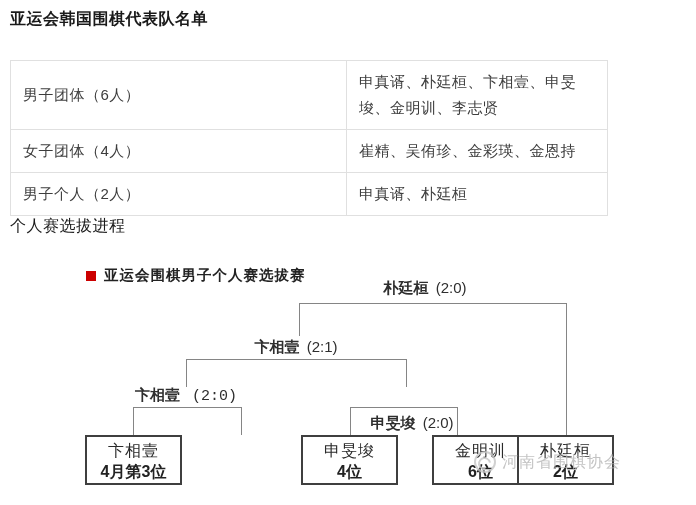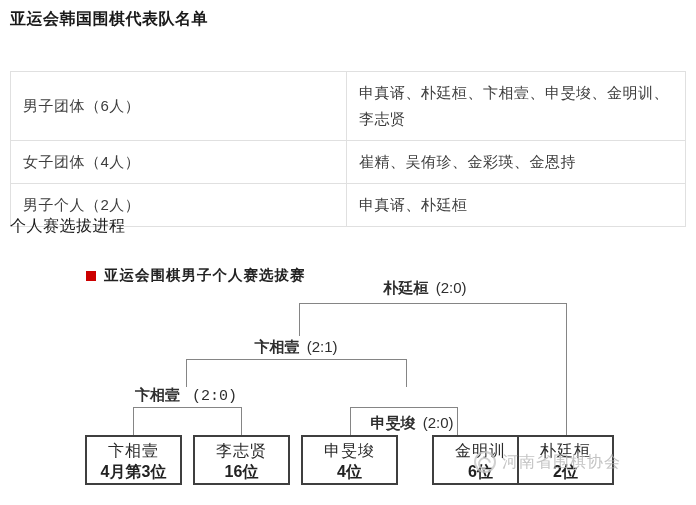--- a/index.html
+++ b/index.html
@@ -11,22 +11,22 @@
     color: #333333;
     overflow: hidden;
   }
   .page-title {
     position: absolute; left: 10px; top: 9px;
     font-size: 16px; font-weight: 700; color: #1a1a1a;
     letter-spacing: 0.5px;
     text-align: right;
   }
   .roster-table {
-    position: absolute; left: 10px; top: 71px;
-    width: 676px;
+    position: absolute; left: 10px; top: 60px;
+    width: 598px;
     border-collapse: collapse;
     table-layout: fixed;
   }
   .roster-table td {
     border: 1px solid #e0e0e0;
     font-size: 15px; color: #3d3d3d;
     padding: 8px 12px;
     vertical-align: middle;
     line-height: 26px;
     letter-spacing: 0.5px;
@@ -160,24 +160,20 @@
     <div class="vline" style="left:133px; top:149px; height:28px;"></div>
     <div class="vline" style="left:241px; top:149px; height:28px;"></div>
     <div class="hline" style="left:350px; top:149px; width:107px;"></div>
     <div class="vline" style="left:350px; top:149px; height:28px;"></div>
     <div class="vline" style="left:457px; top:149px; height:28px;"></div>
 
     <div class="player-box" style="left:85px;">
       <div class="pname">卞相壹</div>
       <div class="pseed">4月第3位</div>
     </div>
-    <div class="player-box" style="left:193px;">
-      <div class="pname">李志贤</div>
-      <div class="pseed">16位</div>
-    </div>
     <div class="player-box" style="left:301px;">
       <div class="pname">申旻埈</div>
       <div class="pseed">4位</div>
     </div>
     <div class="player-box" style="left:432px;">
       <div class="pname">金明训</div>
       <div class="pseed">6位</div>
     </div>
     <div class="player-box" style="left:517px;">
       <div class="pname">朴廷桓</div>

